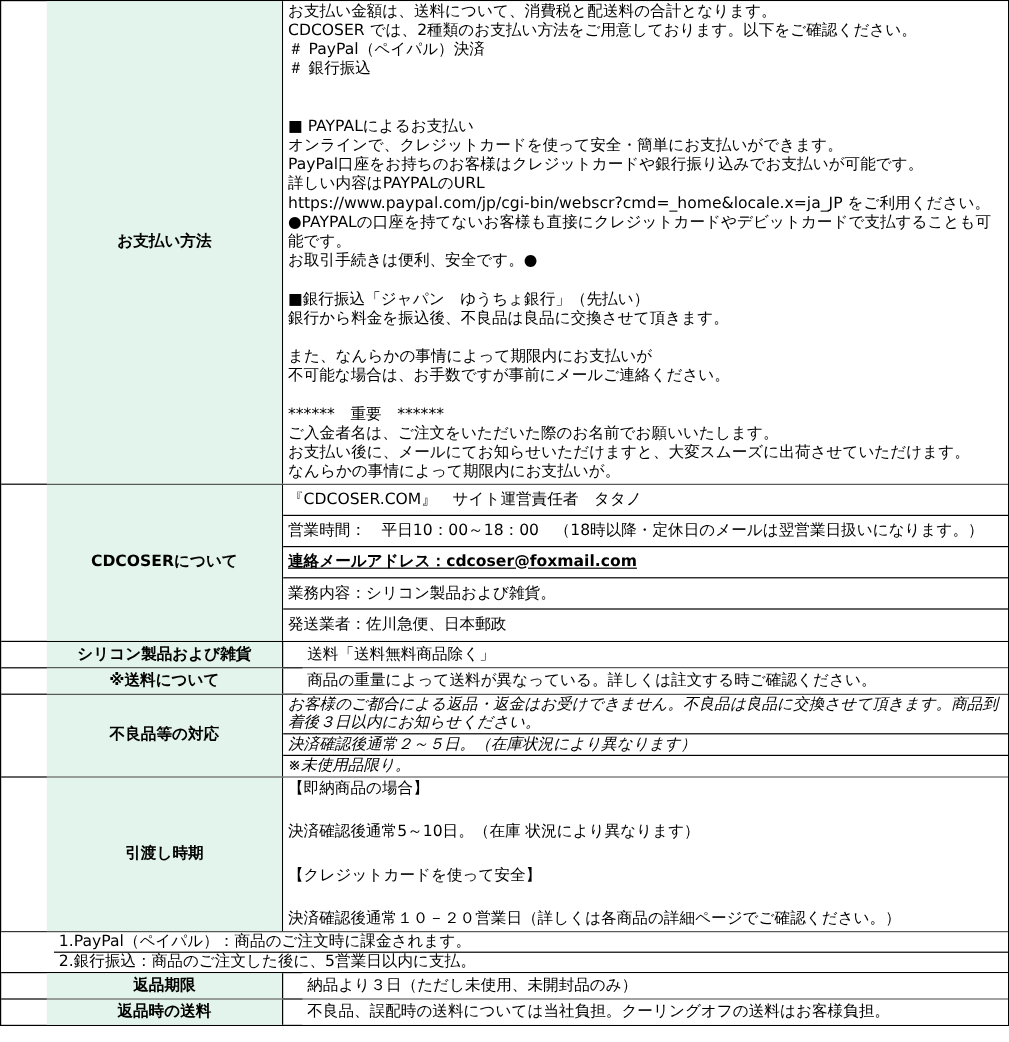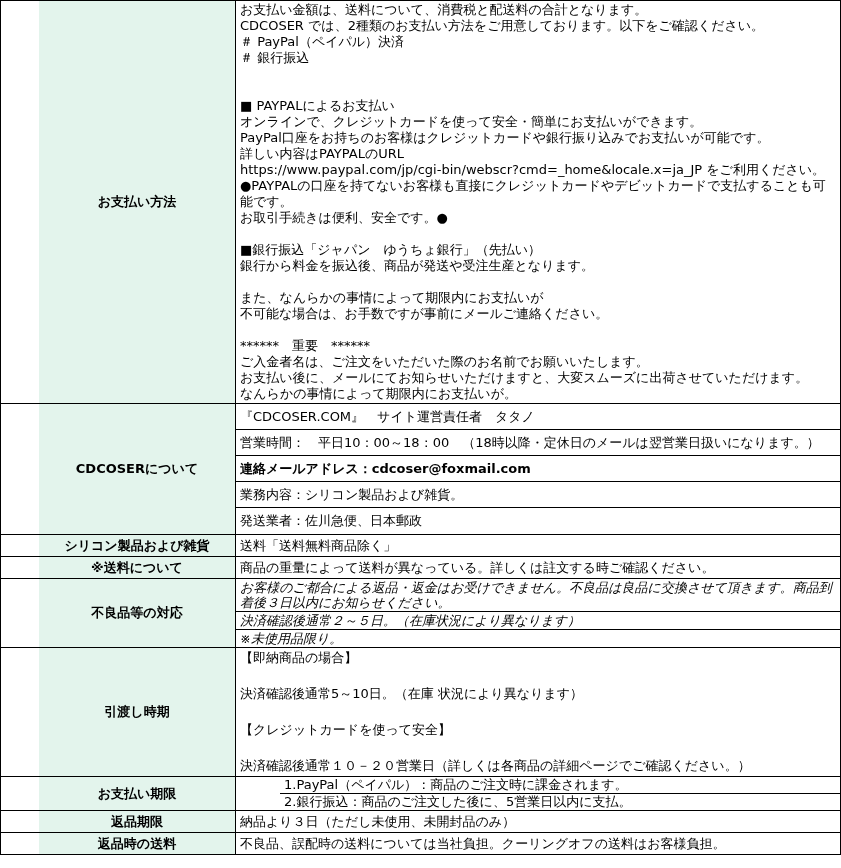--- a/index.html
+++ b/index.html
@@ -38,27 +38,28 @@
   .line { min-height: 16px; line-height: 16px; word-break: break-all; }
   .subrow { border-bottom: 1px solid var(--border-color, #000000); }
   .subrow:last-child { border-bottom: none; }
   .subrow-about {
     min-height: 26px;
     display: flex;
     align-items: center;
     padding: 0 4px;
     line-height: 16px;
   }
-  .bold { font-weight: bold; }
+  .bold { font-weight: bold; text-decoration: underline; }
   .single-cell {
     display: flex;
     align-items: center;
     padding: 2px 4px;
     min-height: 21px;
     line-height: 16px;
+    margin-left: 16px;
   }
   .subrow-def { padding: 1px 4px; font-style: italic; }
   .def-line { min-height: 15px; line-height: 15px; word-break: break-all; }
   .delivery-line { min-height: 18px; line-height: 18px; word-break: break-all; }
   .subrow-tight { padding: 0 4px; line-height: 16px; min-height: 16px; margin-left: 44px; }
 </style>
 </head>
 <body>
 
 <div class="info-table">
@@ -74,21 +75,21 @@
       <div class="line"></div>
       <div class="line">■ PAYPALによるお支払い</div>
       <div class="line">オンラインで、クレジットカードを使って安全・簡単にお支払いができます。</div>
       <div class="line">PayPal口座をお持ちのお客様はクレジットカードや銀行振り込みでお支払いが可能です。</div>
       <div class="line">詳しい内容はPAYPALのURL</div>
       <div class="line">https://www.paypal.com/jp/cgi-bin/webscr?cmd=_home&amp;locale.x=ja_JP をご利用ください。</div>
       <div class="line">●PAYPALの口座を持てないお客様も直接にクレジットカードやデビットカードで支払することも可能です。</div>
       <div class="line">お取引手続きは便利、安全です。●</div>
       <div class="line"></div>
       <div class="line">■銀行振込「ジャパン　ゆうちょ銀行」（先払い）</div>
-      <div class="line">銀行から料金を振込後、商品が発送や受注生産となります。</div>
+      <div class="line">銀行から料金を振込後、不良品は良品に交換させて頂きます。</div>
       <div class="line"></div>
       <div class="line">また、なんらかの事情によって期限内にお支払いが</div>
       <div class="line">不可能な場合は、お手数ですが事前にメールご連絡ください。</div>
       <div class="line"></div>
       <div class="line">******　重要　******</div>
       <div class="line">ご入金者名は、ご注文をいただいた際のお名前でお願いいたします。</div>
       <div class="line">お支払い後に、メールにてお知らせいただけますと、大変スムーズに出荷させていただけます。</div>
       <div class="line">なんらかの事情によって期限内にお支払いが。</div>
     </div>
   </div>
@@ -136,21 +137,20 @@
       <div class="delivery-line"></div>
       <div class="delivery-line">決済確認後通常5～10日。（在庫 状況により異なります）</div>
       <div class="delivery-line"></div>
       <div class="delivery-line">【クレジットカードを使って安全】</div>
       <div class="delivery-line"></div>
       <div class="delivery-line">決済確認後通常１０－２０営業日（詳しくは各商品の詳細ページでご確認ください。）</div>
     </div>
   </div>
 
   <div class="row">
-    <div class="hcell">お支払い期限</div>
     <div class="ccell">
       <div class="subrow subrow-tight">1.PayPal（ペイパル）：商品のご注文時に課金されます。</div>
       <div class="subrow subrow-tight">2.銀行振込：商品のご注文した後に、5営業日以内に支払。</div>
     </div>
   </div>
 
   <div class="row">
     <div class="hcell">返品期限</div>
     <div class="ccell single-cell">納品より３日（ただし未使用、未開封品のみ）</div>
   </div>

